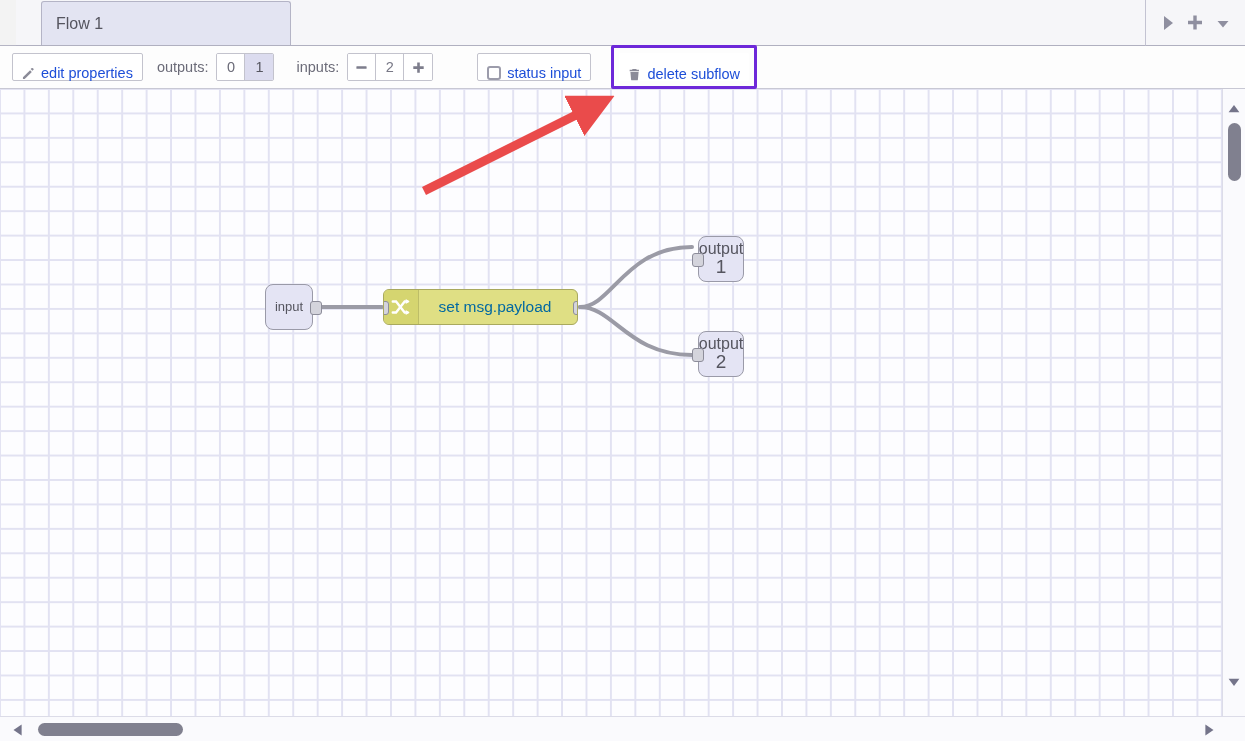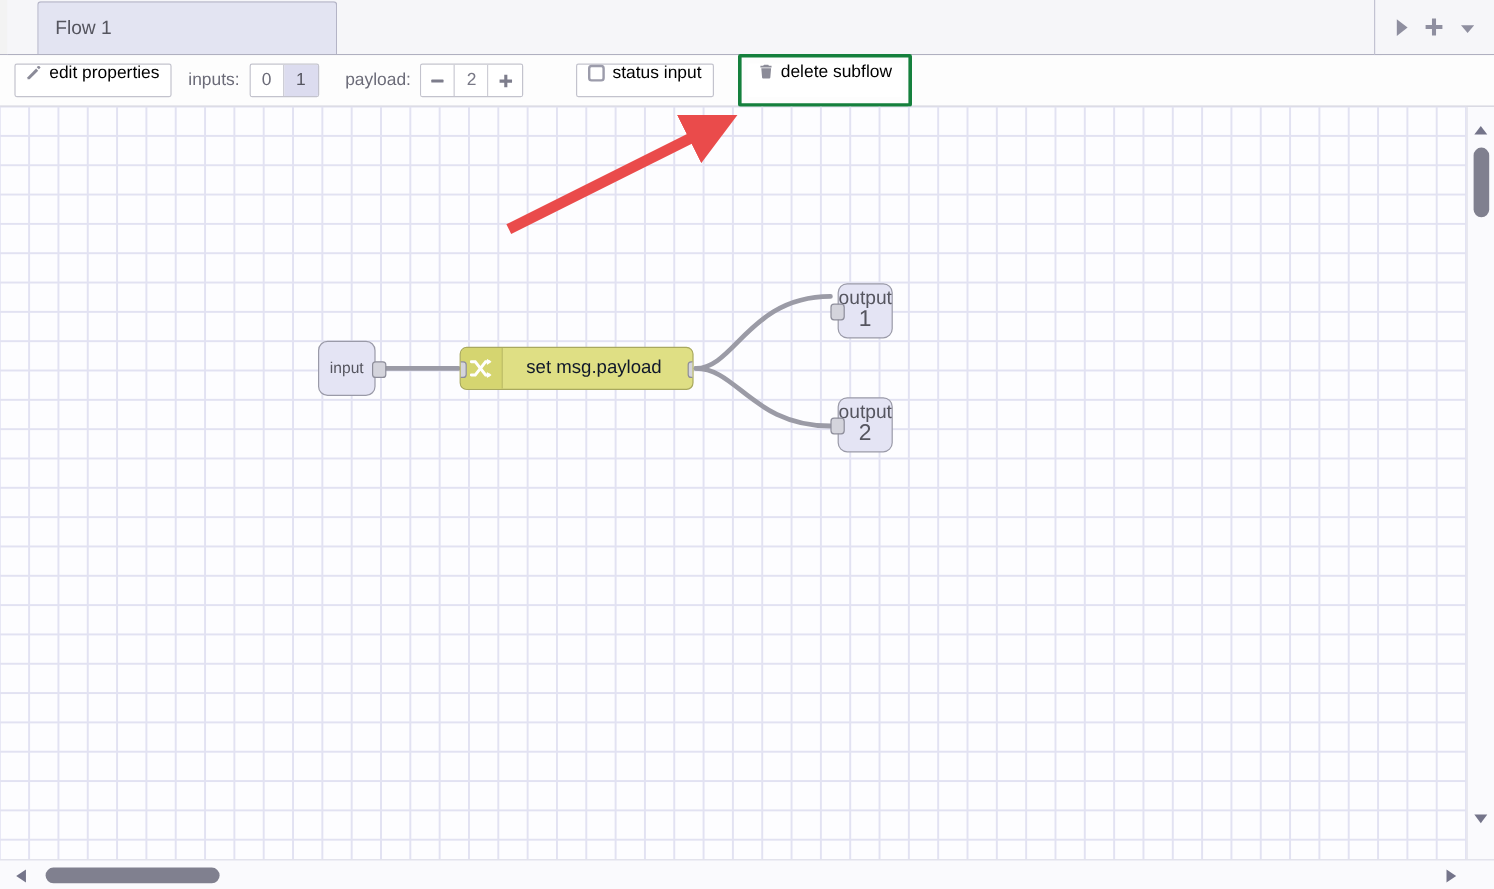--- a/index.html
+++ b/index.html
@@ -21,21 +21,21 @@
   
   .tabbar {
     position: absolute;
     left: 0; top: 0;
     width: 1245px; height: 46px;
     background: #f3f3f3;
     border-bottom: 1px solid #b5b5c4;
   }
   .tabbar-strip {
     position: absolute;
-    left: 6px; top: 0;
+    left: 16px; top: 0;
     width: 1145px; height: 46px;
     background: #f6f6f9;
     border-bottom: 1px solid #b0b0c0;
     display: flex;
     align-items: flex-end;
     padding-left: 25px;
   }
   .tab {
     height: 44px;
     display: flex;
@@ -94,27 +94,27 @@
     display: flex;
     align-items: center;
     padding-left: 12px;
     font-size: 14.5px;
     color: #5a5a68;
   }
   .btn {
     height: 28px;
     border: 1px solid #c3c3cd;
     background: #fff;
-    color: #000000;
+    color: #1d4ed8;
     font-size: 14.5px;
     font-family: "Liberation Sans", sans-serif;
     border-radius: 2px;
     padding: 0 9px;
     display: inline-flex;
-    align-items: flex-start;
+    align-items: flex-end;
     gap: 6px;
     line-height: 1;
     white-space: nowrap;
     cursor: pointer;
   }
   .lbl { color: #6b6b78; font-size: 14.5px; }
 
   .seg {
     display: inline-flex;
     height: 28px;
@@ -143,21 +143,21 @@
     border: 2px solid #9c9cab;
     border-radius: 3px;
     background: #fff;
     display: inline-block;
   }
 
   .hl-wrap {
     position: relative;
     display: inline-flex;
     padding: 5px;
-    border: 3px solid #15803d;
+    border: 3px solid #6d28d9;
     border-radius: 2px;
     background: transparent;
   }
 
   
   .canvas-area {
     position: absolute;
     left: 0; top: 89px;
     width: 1222px;
     height: 627px;
@@ -206,21 +206,21 @@
     width: 35px; height: 100%;
     background: #d5d570;
     border-right: 1px solid #bdbd68;
     display: flex; align-items: center; justify-content: center;
     flex: 0 0 auto;
   }
   .change-node .ttl {
     flex: 1;
     text-align: center;
     font-size: 15.5px;
-    color: #0f172a;
+    color: #0369a1;
     padding-right: 6px;
   }
 
   .port {
     position: absolute;
     width: 12px; height: 14px;
     background: #d4d4dc;
     border: 1px solid #8d8d9a;
     border-radius: 3px;
     z-index: 5;
@@ -306,27 +306,27 @@
     <button class="btn" style="margin-right:14px;">
       <span style="display:inline-flex;">
         <svg viewBox="0 0 14 14" width="13" height="13">
           <path d="M1 11.1 L1 13 L2.9 13 L10.6 5.3 L8.7 3.4 Z" fill="#8b8b98"></path>
           <path d="M12.6 2.2 L11.8 1.4 a1.2 1.2 0 0 0 -1.7 0 L9.3 2.2 L11.2 4.1 L12.6 2.7 a0.9 0.9 0 0 0 0 -0.5 Z" fill="#8b8b98"></path>
         </svg>
       </span>
       <span>edit properties</span>
     </button>
 
-    <span class="lbl" style="margin-right:8px;">inputs:</span>
+    <span class="lbl" style="margin-right:8px;">outputs:</span>
     <div class="seg" style="margin-right:22px;">
       <div>0</div>
       <div class="sel">1</div>
     </div>
 
-    <span class="lbl" style="margin-right:8px;">payload:</span>
+    <span class="lbl" style="margin-right:8px;">inputs:</span>
     <div class="seg" style="margin-right:44px;">
       <div>
         <svg viewBox="0 0 14 14" width="13" height="13">
             <rect x="1.5" y="5.7" width="11" height="2.7" rx="0.6" fill="#7d7d8c"></rect>
           </svg>
       </div>
       <div class="val">2</div>
       <div>
         <svg viewBox="0 0 14 14" width="13" height="13">
             <path d="M5.6 1.5 h2.8 v4.2 h4.2 v2.8 h-4.2 v4.2 h-2.8 v-4.2 h-4.2 v-2.8 h4.2 Z" fill="#7d7d8c"></path>

